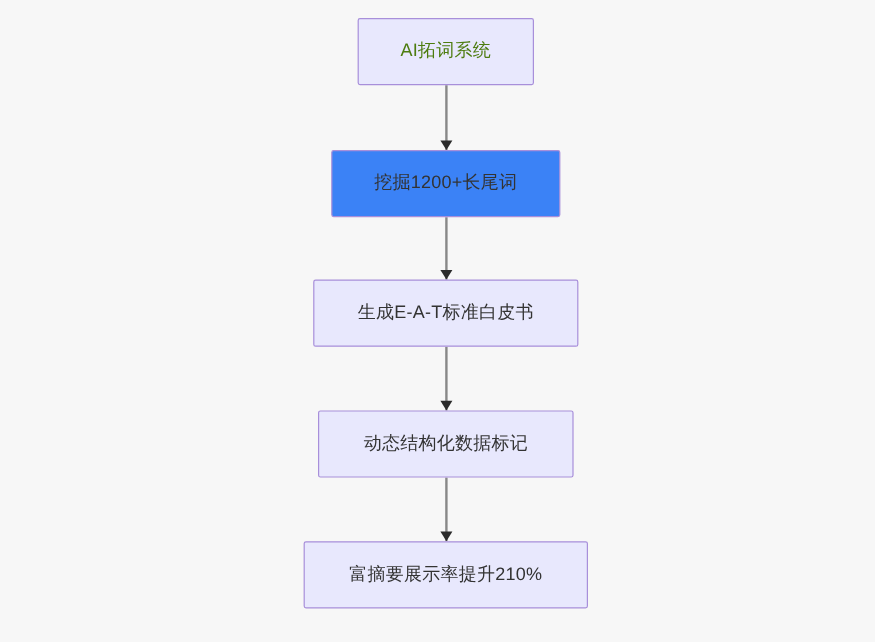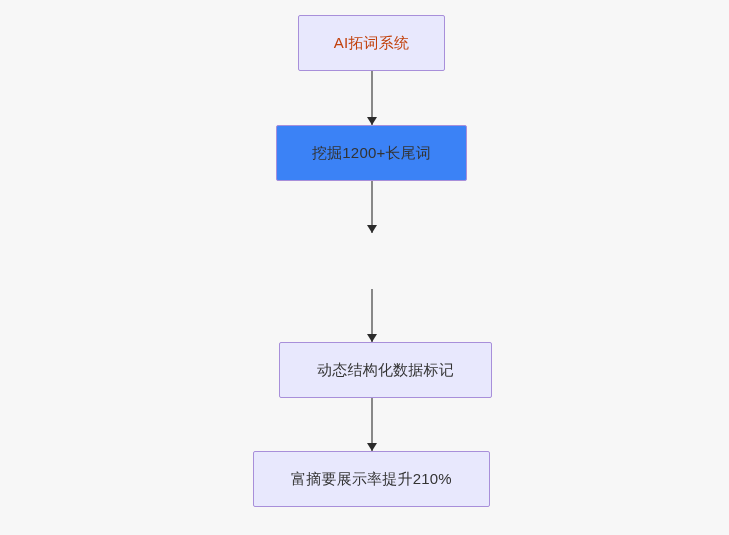--- a/index.html
+++ b/index.html
@@ -72,25 +72,28 @@
       <div class="edge-head" style="top: 44px; border-top-color: rgb(43, 43, 43);"></div>
     </div>
     <div class="edge" style="left: 371px; top: 289px; width: 2px; height: 53px;">
       <div class="edge-line" style="height: 53px; background: rgb(136, 136, 136);"></div>
       <div class="edge-head" style="top: 45px; border-top-color: rgb(43, 43, 43);"></div>
     </div>
     <div class="edge" style="left: 371px; top: 398px; width: 2px; height: 53px;">
       <div class="edge-line" style="height: 53px; background: rgb(136, 136, 136);"></div>
       <div class="edge-head" style="top: 45px; border-top-color: rgb(43, 43, 43);"></div>
     </div>
-    <div class="node" style="left: 298px; top: 15px; width: 147px; height: 56px; background: rgb(232, 232, 253); border-color: rgb(168, 143, 218); color: #c2410c;">
+    <div class="node" style="left: 298px; top: 15px; width: 147px; height: 56px; background: rgb(232, 232, 253); border-color: rgb(168, 143, 218); color: #4d7c0f;">
       <span class="node-label">AI拓词系统</span>
     </div>
     <div class="node" style="left: 276px; top: 125px; width: 191px; height: 56px; background: #3b82f6; border-color: rgb(168, 143, 218); color: rgb(51, 51, 51);">
       <span class="node-label">挖掘1200+长尾词</span>
     </div>
-    <div class="node" style="left: 265px; top: 342px; width: 213px; height: 56px; background: rgb(232, 232, 253); border-color: rgb(168, 143, 218); color: rgb(51, 51, 51); margin-left: 14px;">
+    <div class="node" style="left: 261px; top: 233px; width: 221px; height: 56px; background: rgb(232, 232, 253); border-color: rgb(168, 143, 218); color: rgb(51, 51, 51);">
+      <span class="node-label">生成E-A-T标准白皮书</span>
+    </div>
+    <div class="node" style="left: 265px; top: 342px; width: 213px; height: 56px; background: rgb(232, 232, 253); border-color: rgb(168, 143, 218); color: rgb(51, 51, 51);">
       <span class="node-label">动态结构化数据标记</span>
     </div>
     <div class="node" style="left: 253px; top: 451px; width: 237px; height: 56px; background: rgb(232, 232, 253); border-color: rgb(168, 143, 218); color: rgb(51, 51, 51);">
       <span class="node-label">富摘要展示率提升210%</span>
     </div>
   </div>
 
 </body></html>

